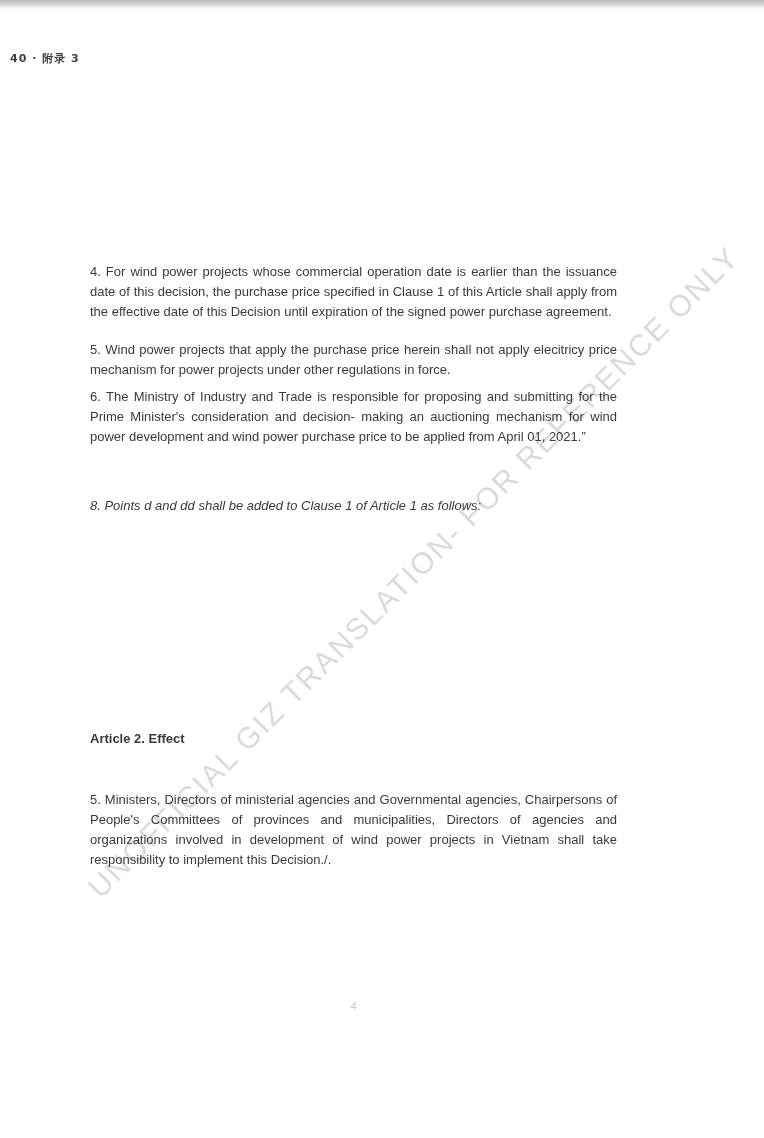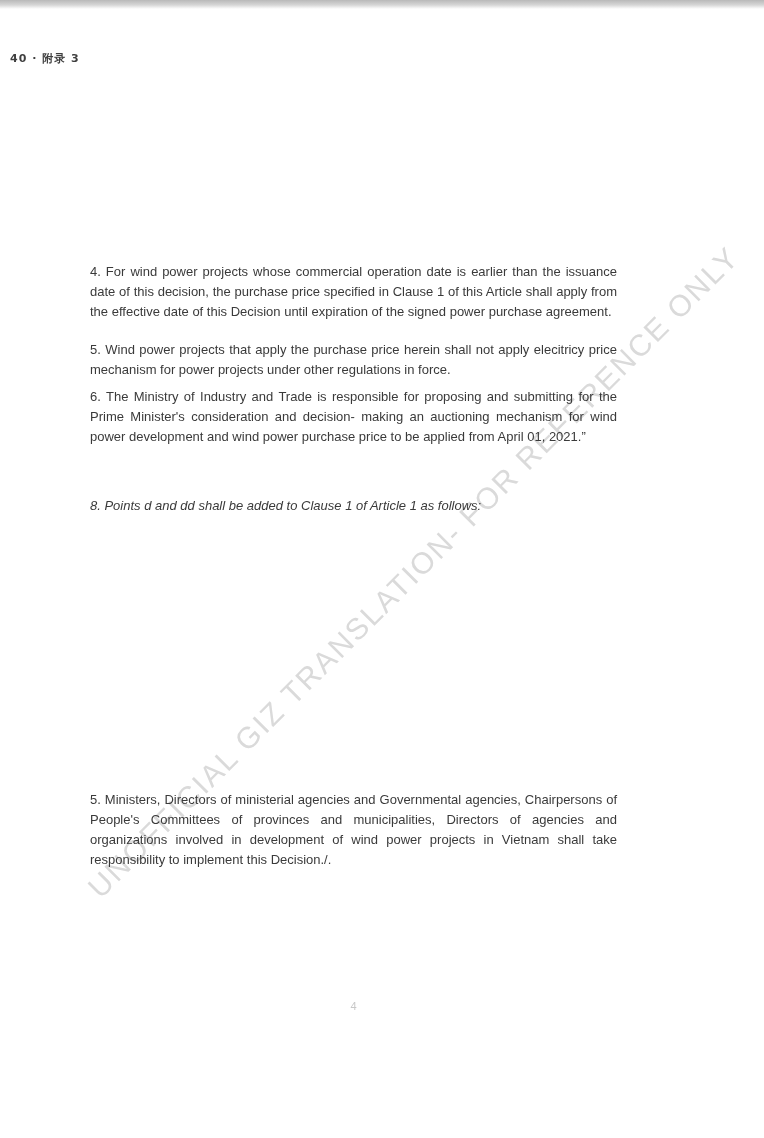--- a/index.html
+++ b/index.html
@@ -87,19 +87,20 @@
 
   <p class="para justify" style="top:340px">5. Wind power projects that apply the purchase price herein shall not apply elecitricy price mechanism for power projects under other regulations in force.</p>
 
   <p class="para justify" style="top:387px">6. The Ministry of Industry and Trade is responsible for proposing and submitting for the Prime Minister's consideration and decision- making an auctioning mechanism for wind power development and wind power purchase price to be applied from April 01, 2021.”</p>
 
   <p class="para italic" style="top:496px">8. Points d and dd shall be added to Clause 1 of Article 1 as follows:</p>
 
 
 
 
+  <p class="para bold" style="top:729px">Article 2. Effect</p>
 
 
   <p class="para justify" style="top:790px">5. Ministers, Directors of ministerial agencies and Governmental agencies, Chairpersons of People's Committees of provinces and municipalities, Directors of agencies and organizations involved in development of wind power projects in Vietnam shall take responsibility to implement this Decision./.</p>
 
   <div class="page-number">4</div>
 
 </div>
 
 </body></html>

